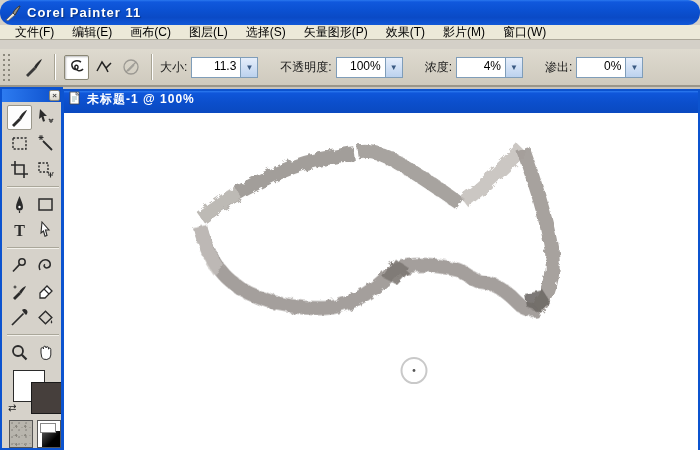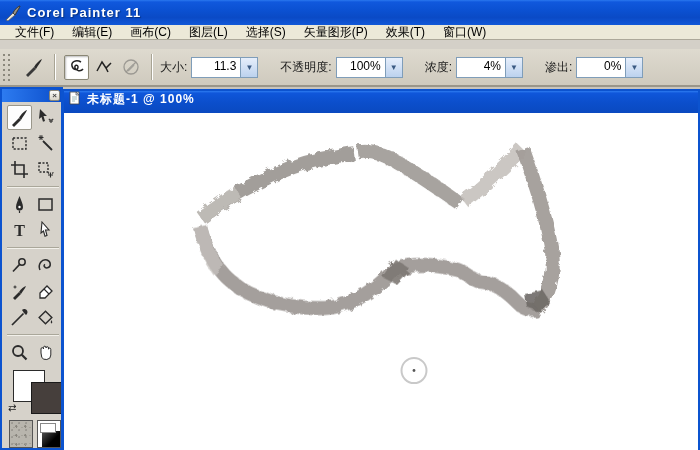--- a/index.html
+++ b/index.html
@@ -6,21 +6,21 @@
   body{
     width:700px;height:450px;position:relative;overflow:hidden;
     font-family:"Liberation Sans","DejaVu Sans",sans-serif;
     font-size:12px;background:#d4d0c8;
     -webkit-font-smoothing:antialiased;
   }
   
   .titlebar{
     position:absolute;left:0;top:0;width:700px;height:25px;
     background:linear-gradient(#2a78ef 0%,#1058dd 8%,#0b51d2 40%,#0a4ac6 70%,#1158d8 100%);
-    display:flex;align-items:center;padding-left:5px;box-sizing:border-box;
+    display:flex;align-items:center;padding-left:5px;box-sizing:border-box;border-radius:12px;
   }
   .titlebar .app-title{
     color:#fff;font-weight:bold;font-size:13px;margin-left:6px;
     text-shadow:1px 1px 1px #05307e;letter-spacing:1px;
   }
   
   .menubar{
     position:absolute;left:0;top:25px;width:700px;height:15px;
     background:#ece9d8;border-bottom:1px solid #aca899;
     display:flex;align-items:center;padding-left:6px;box-sizing:border-box;
@@ -130,20 +130,21 @@
 </div>
 
 <div class="menubar">
   <span class="menu-item">文件(F)</span>
   <span class="menu-item">编辑(E)</span>
   <span class="menu-item">画布(C)</span>
   <span class="menu-item">图层(L)</span>
   <span class="menu-item">选择(S)</span>
   <span class="menu-item">矢量图形(P)</span>
   <span class="menu-item">效果(T)</span>
+  <span class="menu-item">影片(M)</span>
   <span class="menu-item">窗口(W)</span>
 </div>
 
 <div class="propbar">
   <div class="grip"></div>
 
   <div class="pb-icon">
     <svg width="20" height="20" viewBox="0 0 20 20">
       <path d="M2 18 L10 10 L12 12 L4 20 Z" fill="#3a3a3a"></path>
       <path d="M10 10 C12 6 16 3 18 2 C17 5 14 8 12 12 Z" fill="#2b2b2b"></path>

